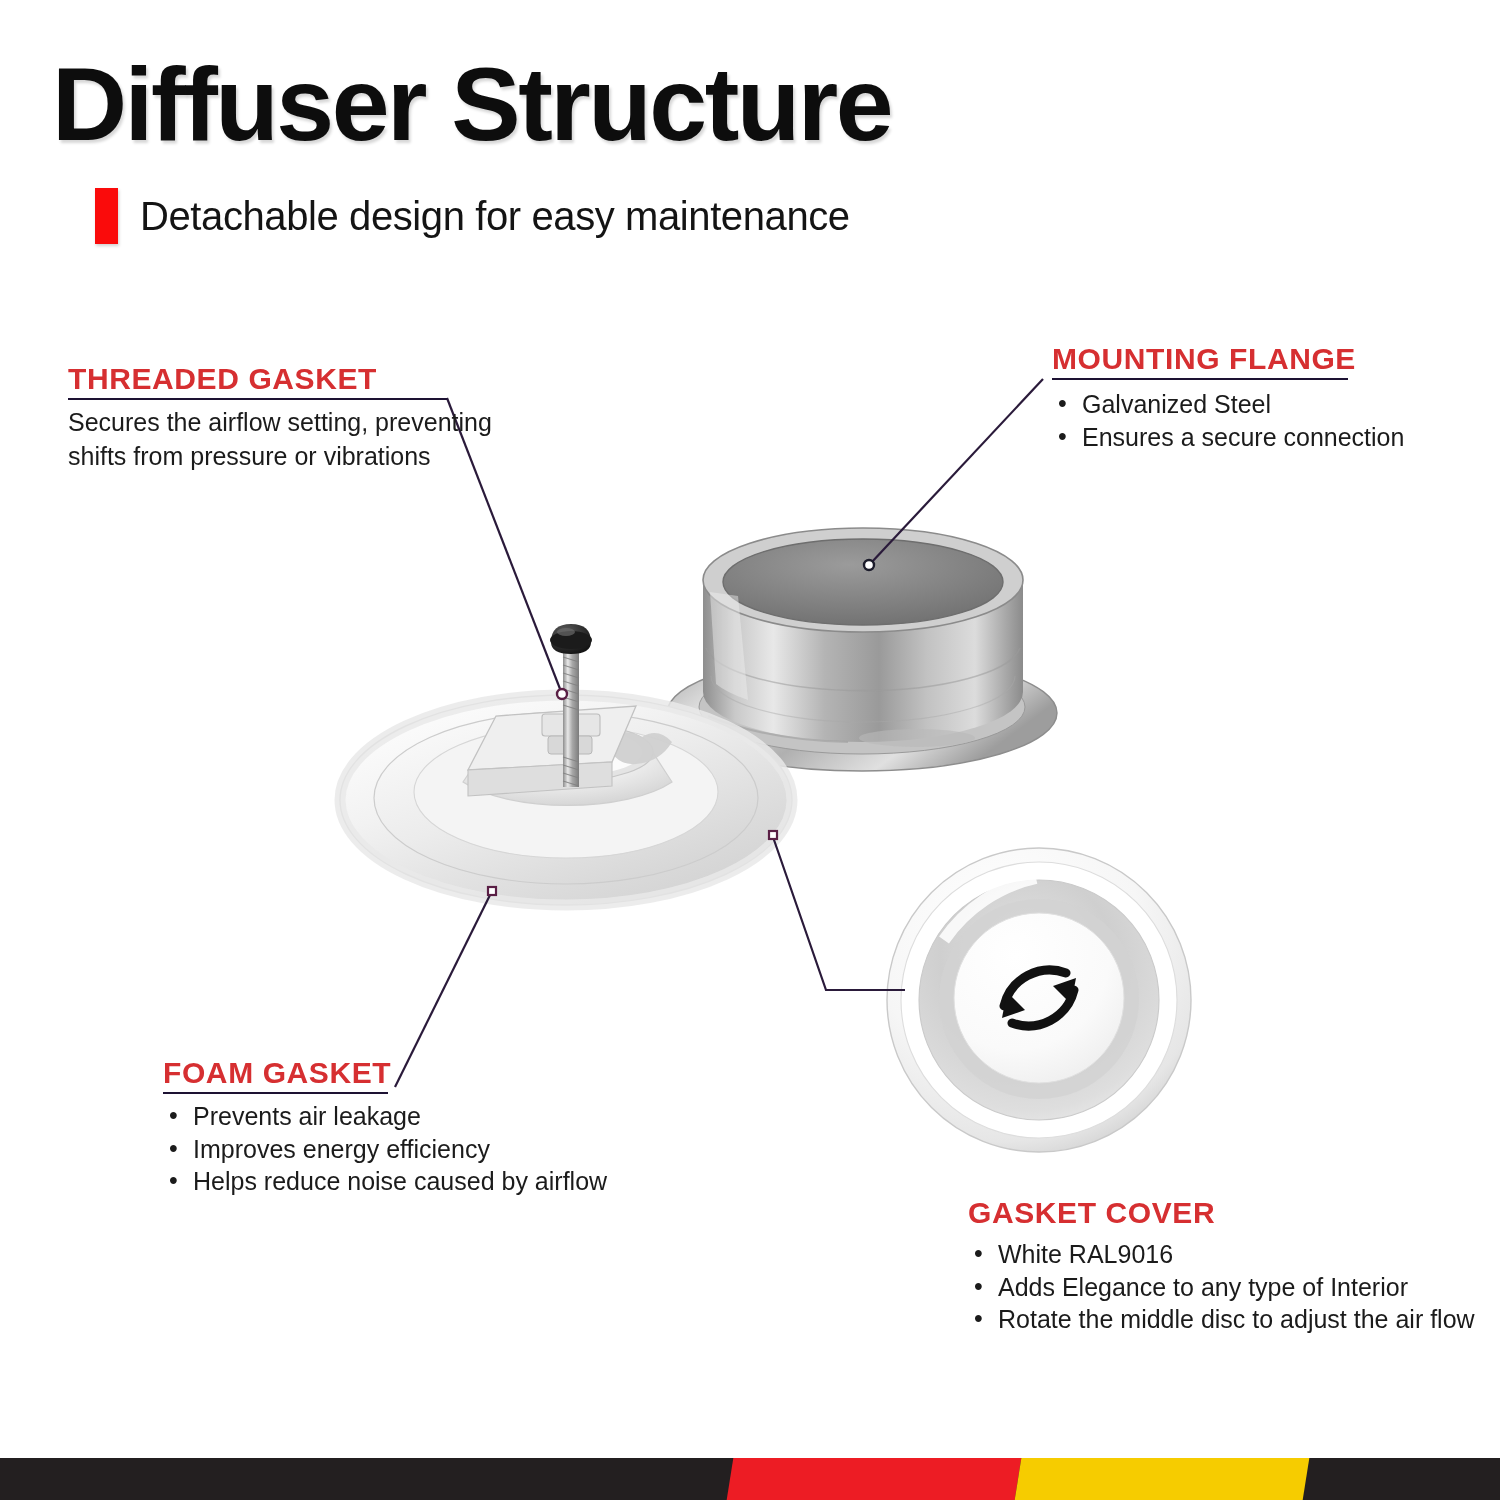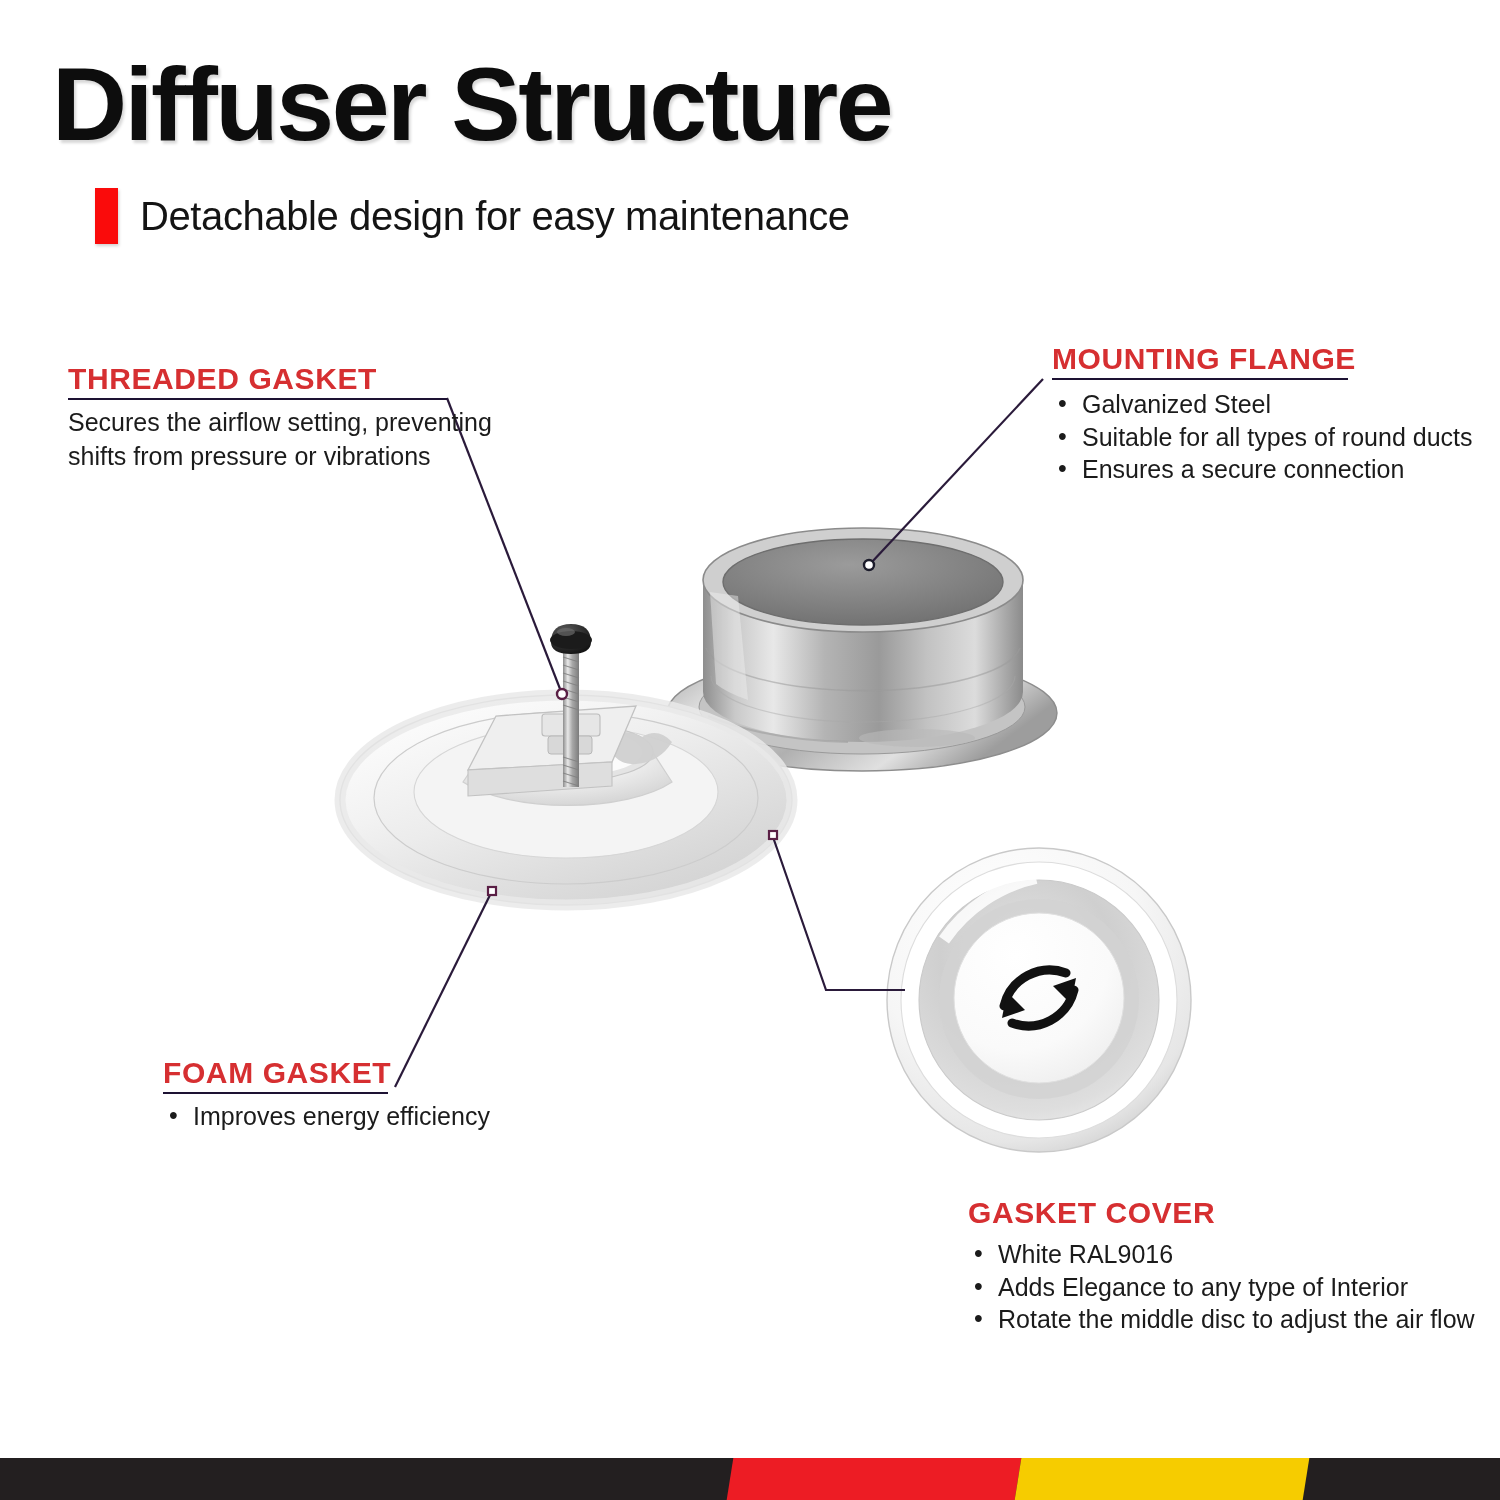--- a/index.html
+++ b/index.html
@@ -326,30 +326,31 @@
     <div class="callout-rule" style="width:379px"></div>
     <div class="callout-para">Secures the airflow setting, preventing</div>
     <div class="callout-para" style="margin-top:0">shifts from pressure or vibrations</div>
   </div>
 
   <div class="callout" id="co-flange">
     <div class="callout-head">MOUNTING FLANGE</div>
     <div class="callout-rule" style="width:296px"></div>
     <ul class="callout-list">
       <li>Galvanized Steel</li>
-      <li>Suitable for all types of round ducts</li>
       <li>Ensures a secure connection</li>
     </ul>
   </div>
 
   <div class="callout" id="co-gasket">
     <div class="callout-head">FOAM GASKET</div>
     <div class="callout-rule" style="width:225px"></div>
     <ul class="callout-list">
+      <li>Prevents air leakage</li>
       <li>Improves energy efficiency</li>
+      <li>Helps reduce noise caused by airflow</li>
     </ul>
   </div>
 
   <div class="callout" id="co-front">
     <div class="callout-head">GASKET COVER</div>
     <ul class="callout-list">
       <li>White RAL9016</li>
       <li>Adds Elegance to any type of Interior</li>
       <li>Rotate the middle disc to adjust the air flow</li>
     </ul>

